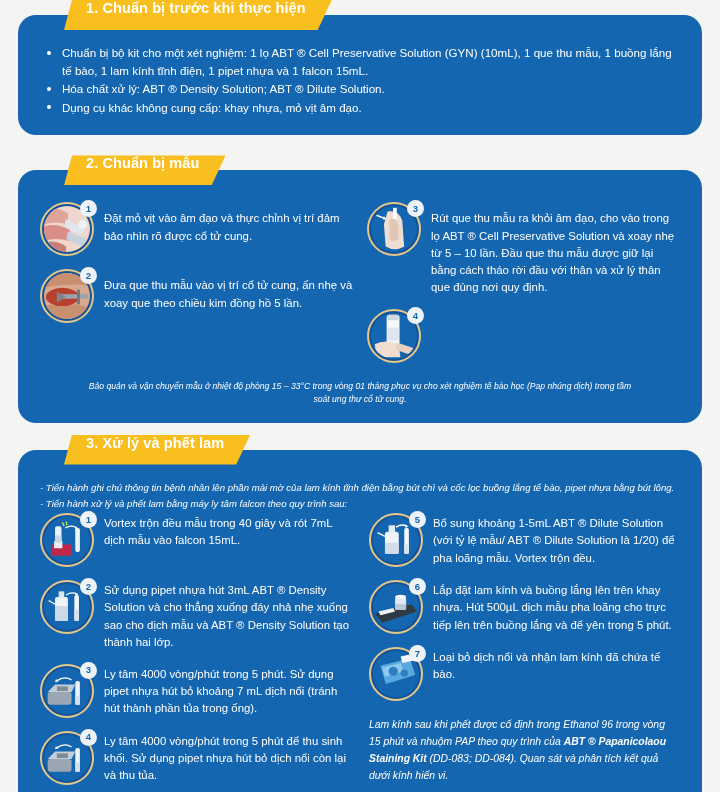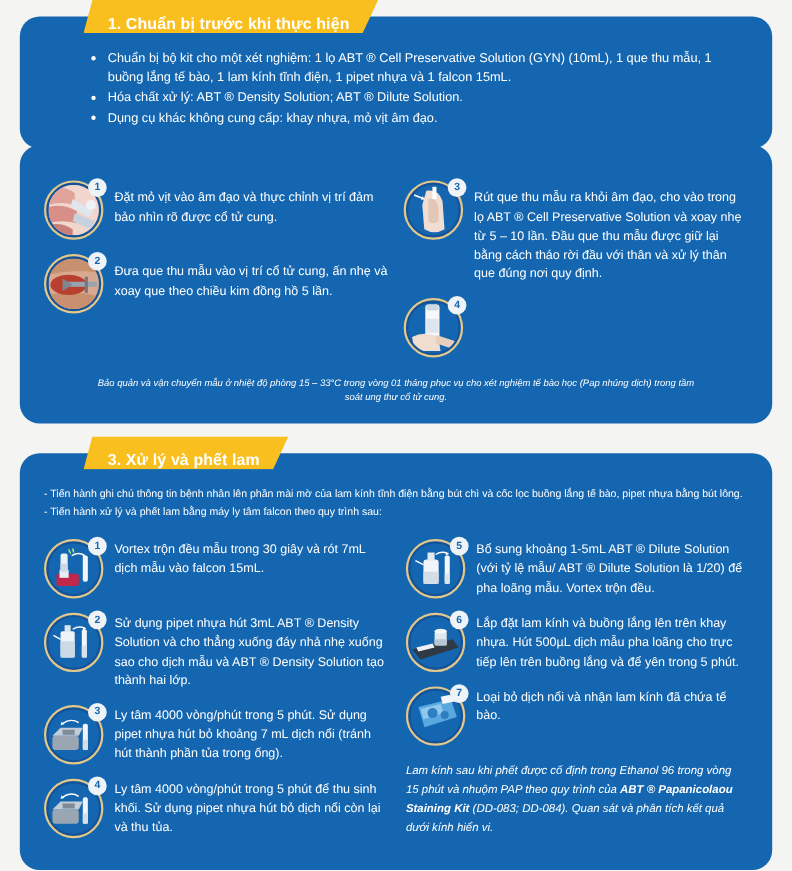--- a/index.html
+++ b/index.html
@@ -33,39 +33,39 @@
   
   .banner-wrap {
     position: relative;
     height: 30px;
     margin-left: 42px;
     z-index: 5;
   }
   .banner {
     position: absolute;
     top: 0;
-    left: 16px;
+    left: 4px;
     height: 30px;
     background: #f9bf1e;
     display: inline-flex;
-    align-items: flex-end;
+    align-items: flex-start;
     padding: 0 26px 0 22px;
     -webkit-clip-path: polygon(8px 0, 100% 0, calc(100% - 14px) 100%, 0 100%);
     clip-path: polygon(8px 0, 100% 0, calc(100% - 14px) 100%, 0 100%);
     white-space: nowrap;
   }
   .banner-text {
     font-size: 14.5px;
     font-weight: bold;
     color: #ffffff;
     letter-spacing: .1px;
   }
 
   .sec-body { padding: 14px 22px 16px 22px; }
-  .sec1-body { padding: 14px 22px 18px 26px; margin-left: 36px; }
+  .sec1-body { padding: 14px 22px 18px 26px; }
 
   
   ul.bullets { list-style: none; }
   ul.bullets li {
     position: relative;
     padding-left: 18px;
     font-size: 11.6px;
     line-height: 1.52;
     margin-bottom: 1px;
     color: #ffffff;
@@ -142,23 +142,24 @@
   .note {
     font-size: 8.6px;
     font-style: italic;
     line-height: 1.55;
     text-align: center;
     color: #ffffff;
     padding: 4px 40px 0 40px;
   }
   .intro {
     font-size: 9.6px;
+    font-style: italic;
     line-height: 1.6;
     color: #ffffff;
-    margin-bottom: 17px;
+    margin-bottom: 2px;
   }
   .intro p { margin-bottom: 1px; }
 
   .endnote {
     font-size: 10.4px;
     font-style: italic;
     line-height: 1.62;
     color: #ffffff;
     margin-top: 16px;
     padding-right: 6px;
@@ -180,20 +181,25 @@
   <div class="section sec1" style="margin-top:-15px; padding-top:15px;">
     <div class="sec1-body">
       <ul class="bullets">
         <li>Chuẩn bị bộ kit cho một xét nghiệm: 1 lọ ABT ® Cell Preservative Solution (GYN) (10mL), 1 que thu mẫu, 1 buồng lắng tế bào, 1 lam kính tĩnh điện, 1 pipet nhựa và 1 falcon 15mL.</li>
         <li>Hóa chất xử lý: ABT ® Density Solution; ABT ® Dilute Solution.</li>
         <li> Dụng cụ khác không cung cấp: khay nhựa, mỏ vịt âm đạo.</li>
       </ul>
     </div>
   </div>
 
+  <div class="banner-wrap" style="margin-top:20px;">
+    <div class="banner">
+      <span class="banner-text">2.  Chuẩn bị mẫu</span>
+    </div>
+  </div>
   <div class="section sec2" style="margin-top:-15px; padding-top:18px;">
     <div class="sec-body">
       <div class="grid">
 
         <div class="col">
 
           <div class="step">
             <div class="icon-circle">
               <span class="icon-inner">
                 <svg width="100%" height="100%" viewBox="0 0 50 50">
@@ -297,21 +303,21 @@
                   <rect x="12" y="10" width="7" height="18" rx="2" fill="#eaf0f6"></rect>
                   <rect x="12" y="20" width="7" height="8" fill="#cdd9e5"></rect>
                   <rect x="34" y="12" width="5" height="26" rx="2" fill="#f2f5f8"></rect>
                   <path d="M23 12 Q30 8 36 12" stroke="#ffffff" stroke-width="1.4" fill="none"></path>
                   <path d="M34 11 L37 12.5 L34 14 Z" fill="#ffffff"></path>
                   <path d="M20 6 l2 4 M24 5 l1 4" stroke="#c8f05a" stroke-width="1.4"></path>
                 </svg>
               </span>
               <span class="badge">1</span>
             </div>
-            <div class="step-text">Vortex trộn đều mẫu trong 30 giây và rót 7mL dịch mẫu vào falcon 15mL.</div>
+            <div class="step-text">Vortex trộn đều mẫu trong 40 giây và rót 7mL dịch mẫu vào falcon 15mL.</div>
           </div>
 
           <div class="step">
             <div class="icon-circle">
               <span class="icon-inner">
                 <svg width="100%" height="100%" viewBox="0 0 50 50">
                   <rect width="50" height="50" fill="#1566b0"></rect>
                   <rect x="12" y="14" width="14" height="26" rx="2" fill="#eef3f8"></rect>
                   <rect x="12" y="24" width="14" height="16" fill="#ccd9e6"></rect>
                   <rect x="16" y="8" width="6" height="7" fill="#dce5ee"></rect>

